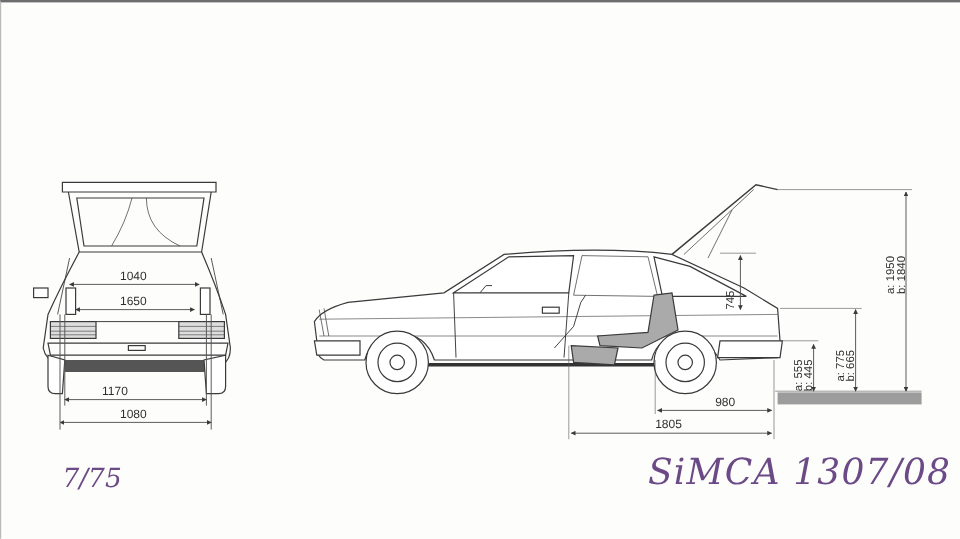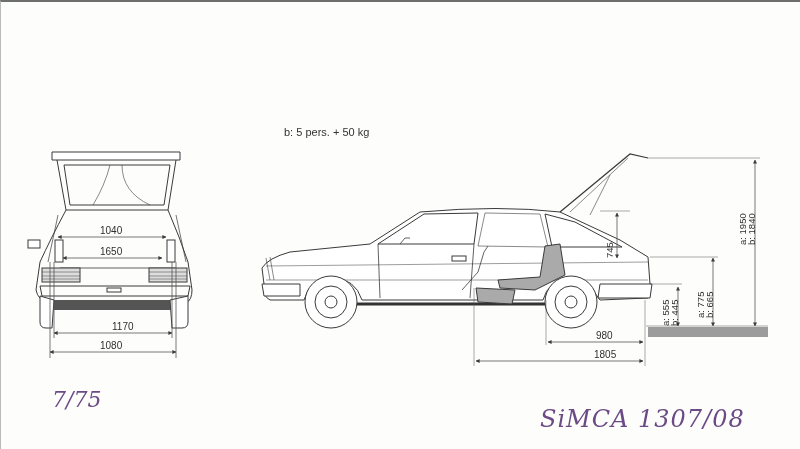--- a/index.html
+++ b/index.html
@@ -124,32 +124,31 @@
     <line x1="548" y1="342" x2="643" y2="342" marker-start="url(#arr)" marker-end="url(#arr)"></line>
 
     <line x1="476" y1="361" x2="643" y2="361" marker-start="url(#arr)" marker-end="url(#arr)"></line>
   </g>
 
   <rect x="648" y="327" width="120" height="10" fill="#9c9c9c"></rect>
   <line x1="646" y1="326" x2="768" y2="326" stroke="#555" stroke-width="0.5"></line>
 </svg>
 
 <div class="legend">
-  <div>b: 5 pers. + 50 kg</div>
 </div>
 
 <div class="dim" style="left:100px;top:225px;">1040</div>
 <div class="dim" style="left:100px;top:246px;">1650</div>
-<div class="dim" style="left:112px;top:321px;">1170</div>
+<div class="dim" style="left:85px;top:321px;">1170</div>
 <div class="dim" style="left:100px;top:340px;">1080</div>
 
 <div class="vdim" style="left:605px;top:258px;">745</div>
 <div class="vdim" style="left:661px;top:326px;">a: 555</div>
 <div class="vdim" style="left:670px;top:326px;">b: 445</div>
 <div class="vdim" style="left:696px;top:318px;">a: 775</div>
 <div class="vdim" style="left:705px;top:318px;">b: 665</div>
 <div class="vdim" style="left:738px;top:245px;">a: 1950</div>
 <div class="vdim" style="left:747px;top:245px;">b: 1840</div>
 <div class="dim" style="left:596px;top:330px;text-align:center;">980</div>
-<div class="dim" style="left:546px;top:349px;margin-left:48px;">1805</div>
+<div class="dim" style="left:546px;top:349px;">1805</div>
 
 <div class="hand" style="left:52px;top:387px;font-size:22px;">7/75</div>
-<div class="hand" style="left:540px;top:376px;font-size:24px;letter-spacing:1px;margin-top:29px;">SiMCA 1307/08</div>
+<div class="hand" style="left:540px;top:376px;font-size:30px;letter-spacing:1px;">SiMCA 1307/08</div>
 
 </body></html>

